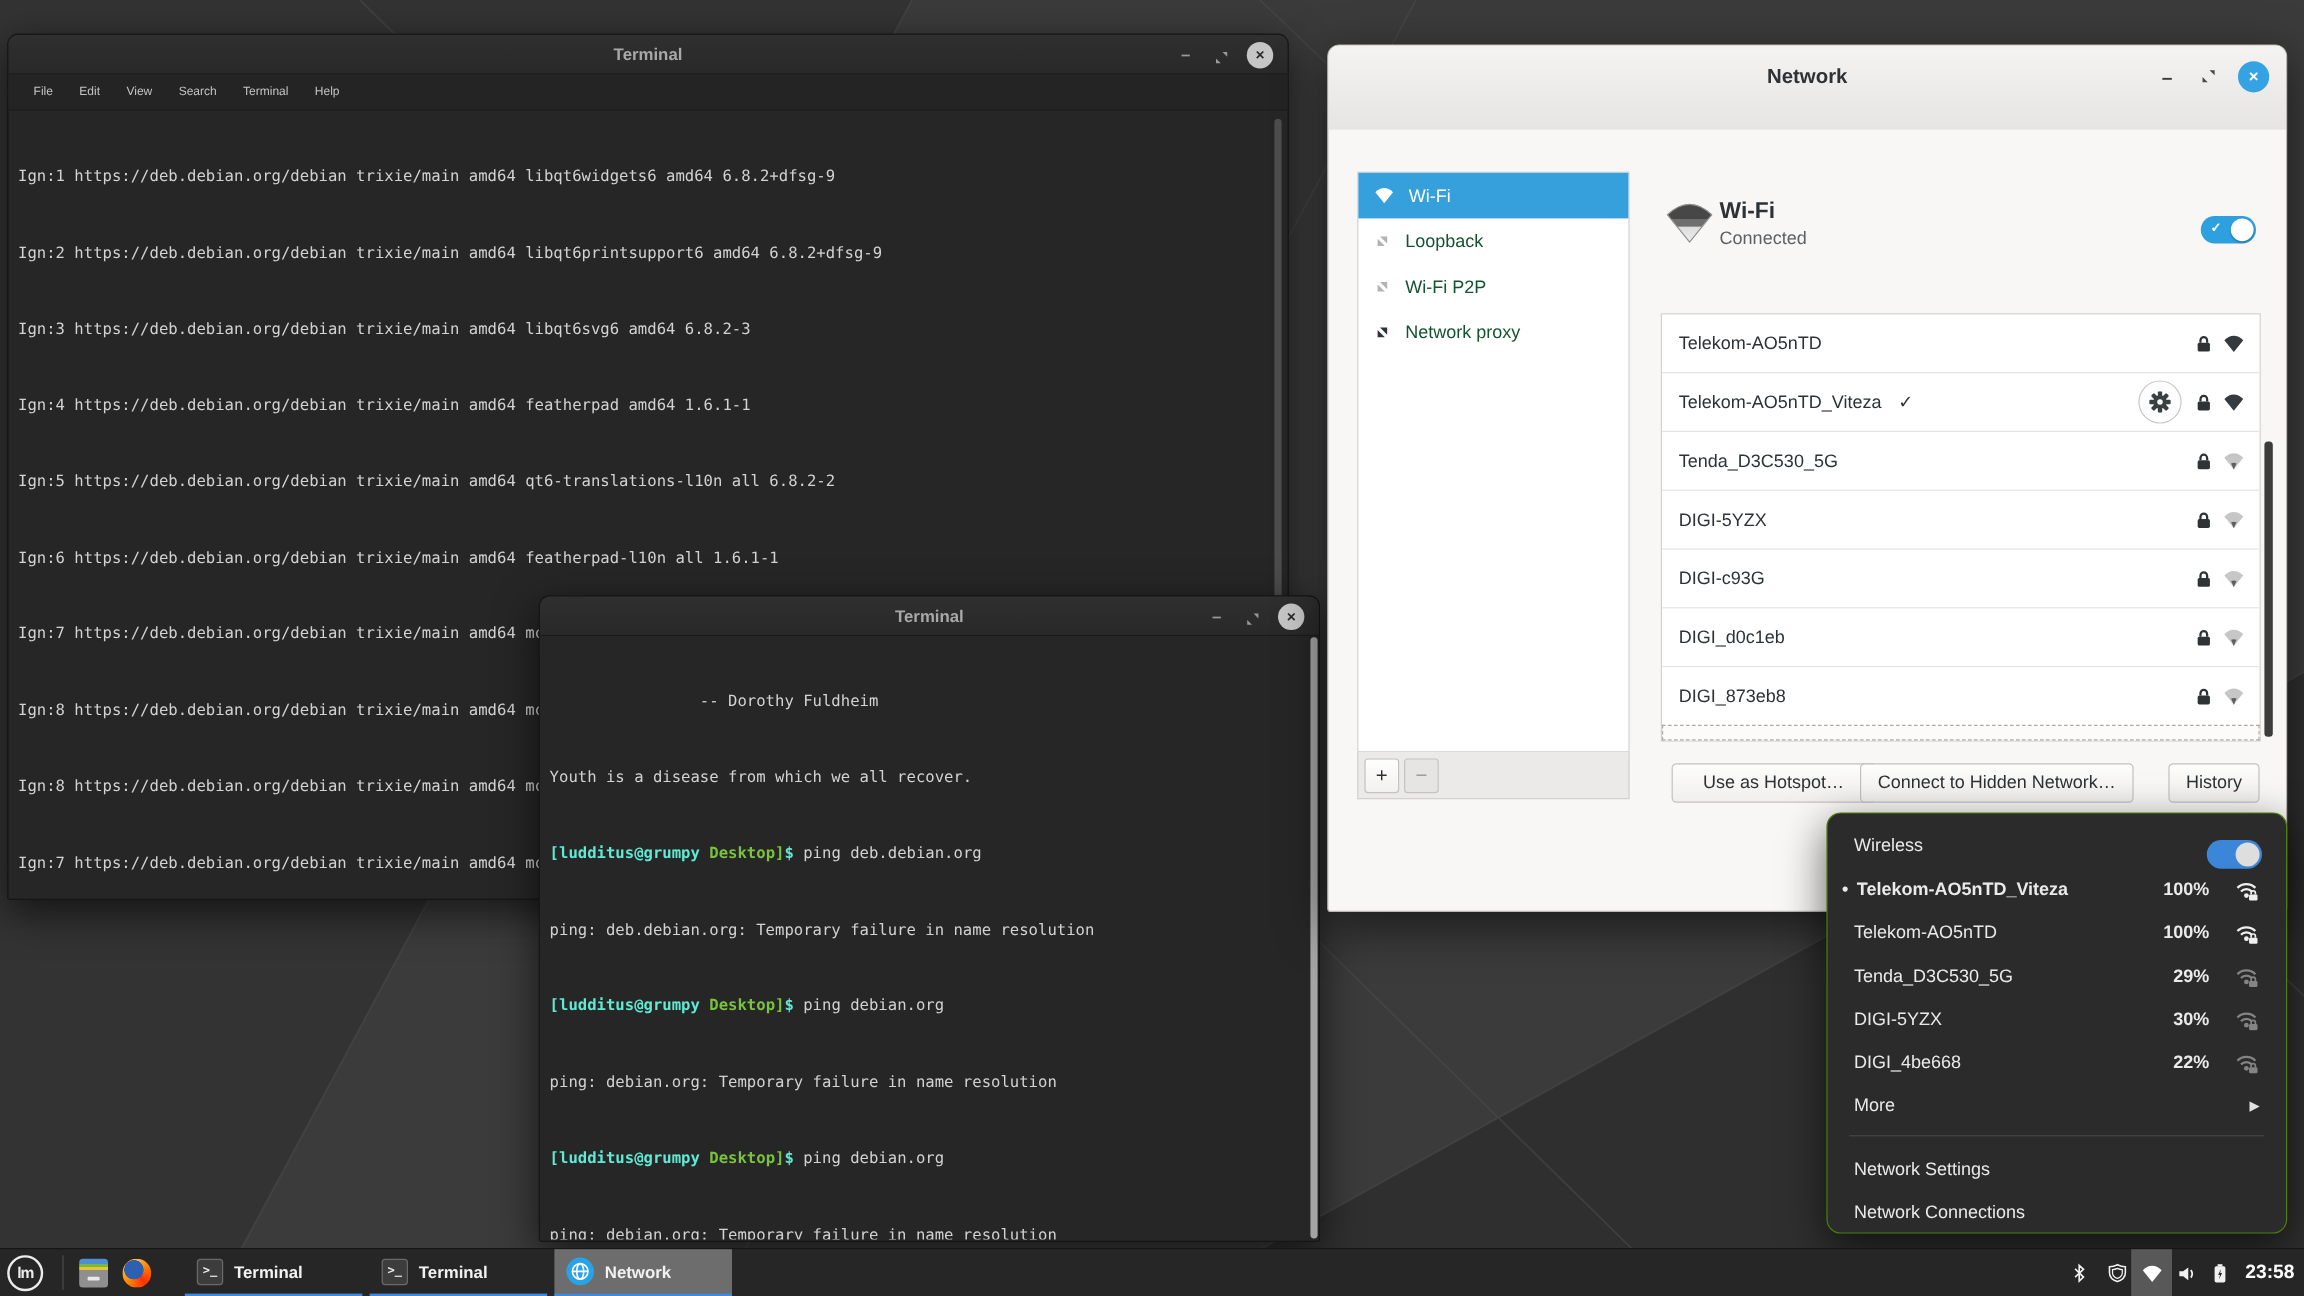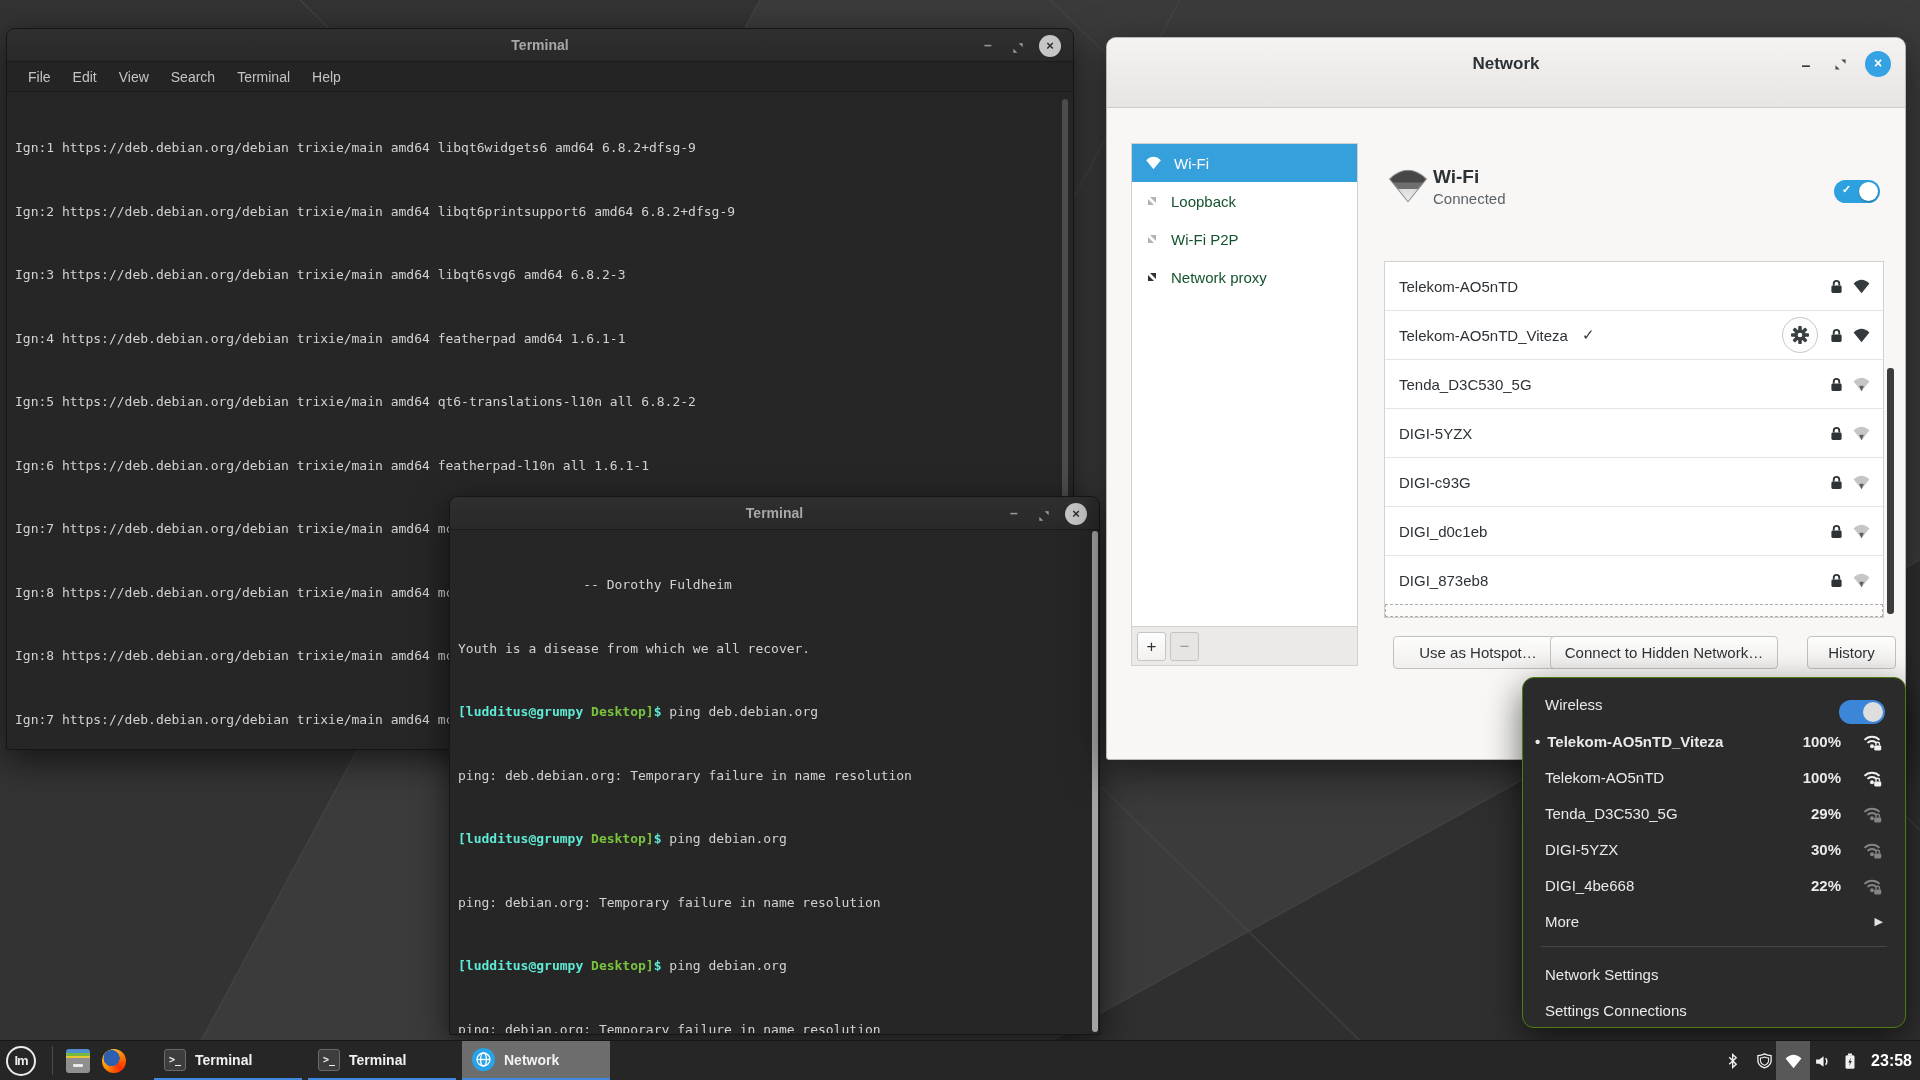--- a/index.html
+++ b/index.html
@@ -17,21 +17,21 @@
         border-bottom:1px solid #1b1b1b;border-radius:8px 8px 0 0;}
   .term-title{position:absolute;left:0;right:0;top:8px;text-align:center;
         color:#a8a8a8;font-weight:bold;font-size:14px;}
   .wbtn{position:absolute;top:6px;width:22px;height:22px;text-align:center;line-height:20px;
         color:#9a9a9a;font-size:14px;cursor:default;}
   .wbtn.min{right:74px;font-weight:bold;}
   .wbtn.max{right:44px;padding-top:4px;}
   .wbtn.close-dark{right:12px;background:#c6c6c6;border-radius:50%;color:#2b2b2b;
         font-weight:bold;font-size:13px;line-height:22px;}
   .menubar{display:flex;height:30px;align-items:center;padding-left:10px;
-        color:#c4c4c4;font-size:14px;background:#242424;border-bottom:1px solid #1d1d1d;}
+        color:#c4c4c4;font-size:10px;background:#242424;border-bottom:1px solid #1d1d1d;}
   .menubar span{padding:0 11px;line-height:30px;}
   .tcontent{position:absolute;left:0;right:0;bottom:1px;overflow:hidden;
         font-family:"DejaVu Sans Mono","Liberation Mono",monospace;
         font-size:13px;line-height:21.15px;color:#d2d2d2;padding:2px 0 0 8px;
         white-space:pre;}
   .t1 .tcontent{top:64px;}
   .t2 .tcontent{top:33px;}
   .term-scrollbar{position:absolute;width:6px;border-radius:3px;}
   .t1 .term-scrollbar{right:5px;top:70px;bottom:8px;background:#4d4d4d;}
   .t2 .term-scrollbar{right:1px;top:34px;bottom:2px;background:#c4c4c4;opacity:.8;}
@@ -88,21 +88,21 @@
   .dashed-row{position:absolute;left:0;right:0;bottom:0;height:13px;
        border:1px dashed #aeaca9;background:#fcfbfa;}
   .net-vscroll{position:absolute;left:780px;top:330px;width:7px;height:246px;
        background:#3c3c3c;border-radius:3px;}
 
   .net-actions .act{position:absolute;top:598px;height:33px;
        background:linear-gradient(#fdfdfc,#f1efed);border:1px solid #c3c1bf;border-radius:4px;
        font-size:15px;color:#2d3236;text-align:center;line-height:31px;}
   .act.hotspot{left:286px;width:170px;}
   .act.hidden{left:443px;width:228px;}
-  .act.history{left:700px;width:89px;}
+  .act.history{left:700px;width:76px;}
 
   
   .fan{display:block;}
   .fan.white path{fill:#fff;}
   .fan.strong path{fill:#343a3e;}
   .fan.weak .body{fill:#c6c6c6;}
   .fan.weak .tip{fill:#5f5f5f;}
 
   
   .applet{position:absolute;left:1522px;top:677px;width:384px;height:351px;z-index:5;
@@ -529,21 +529,21 @@
     </div>
     <div class="ap-row" style="top:225px;">
       <span>More</span>
       <span class="ap-more-arrow">▶</span>
     </div>
     <div class="ap-div"></div>
     <div class="ap-row" style="top:278px;">
       <span>Network Settings</span>
     </div>
     <div class="ap-row" style="top:314px;">
-      <span>Settings Connections</span>
+      <span>Network Connections</span>
     </div>
   </div>
 
   <div class="taskbar">
     <div class="mint-btn">lm</div>
     <div class="bar-sep"></div>
     <div class="launcher files-icon"></div>
     <div class="launcher firefox-icon"></div>
 
     <div class="task-btn" style="left:154px;">

